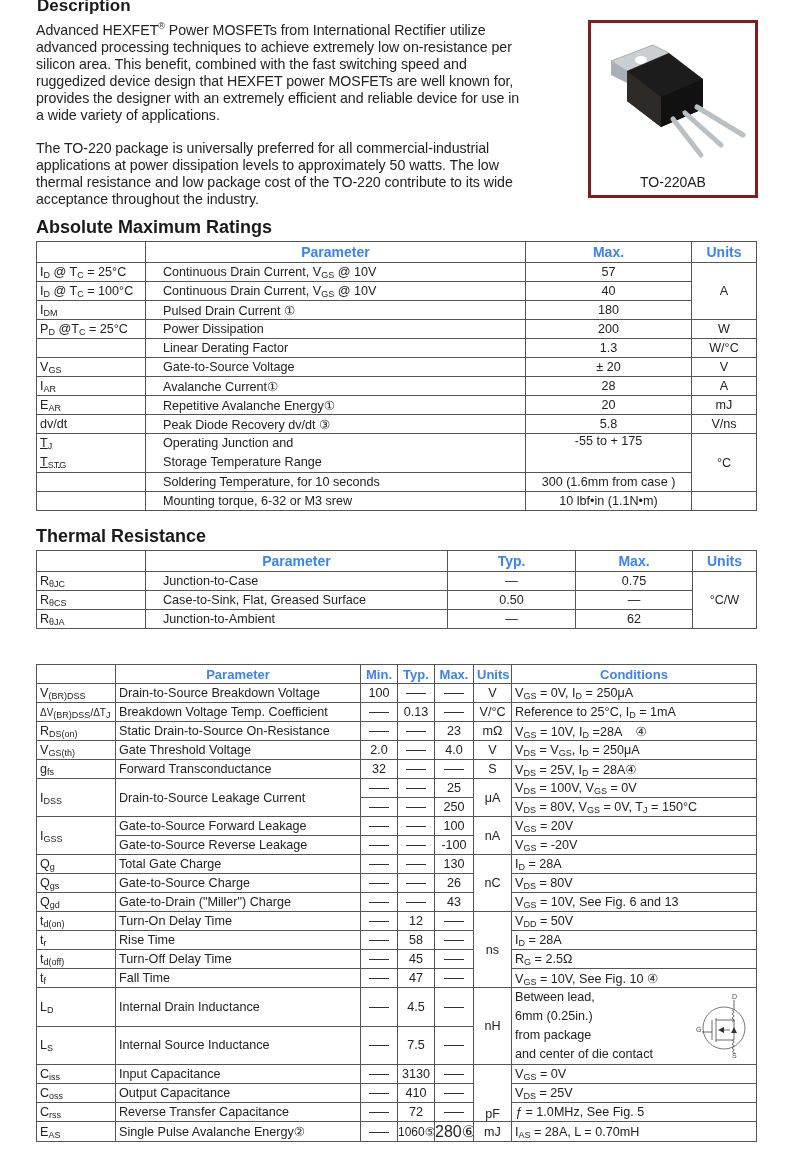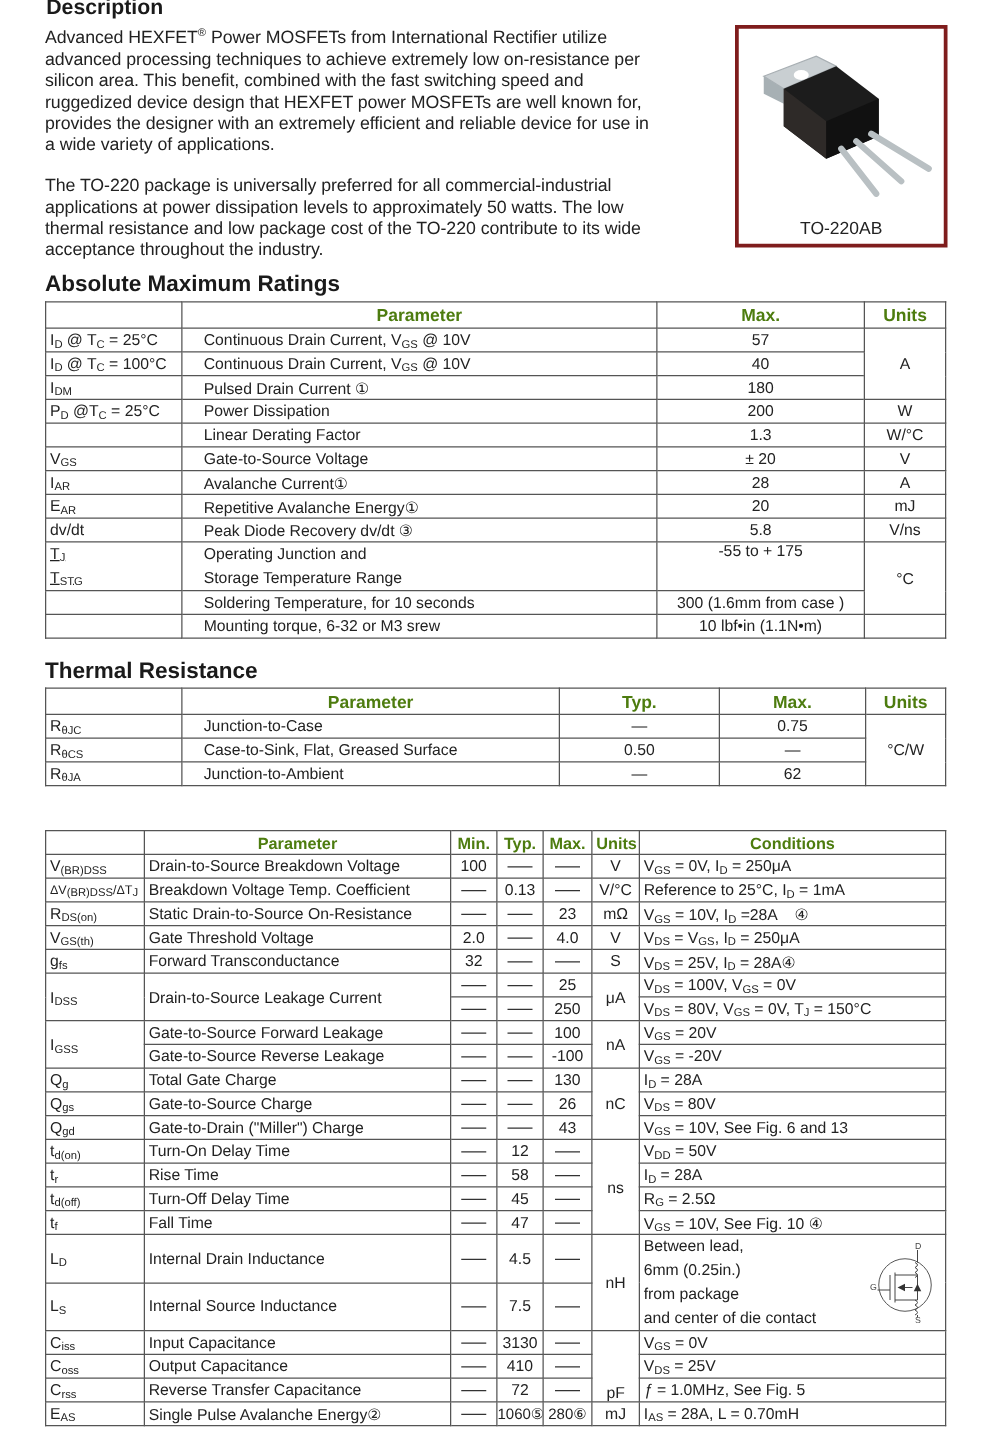--- a/index.html
+++ b/index.html
@@ -28,21 +28,21 @@
     position: absolute; left: 0; width: 164px; bottom: 5px; text-align: center;
     font-size: 14px; color: #222;
   }
 
   table { border-collapse: collapse; position: absolute; table-layout: fixed; }
   td, th {
     border: 1px solid #555; padding: 0 3px; font-size: 12.6px; height: 18px;
     color: #222; white-space: nowrap; overflow: hidden;
     font-family: "Liberation Sans", sans-serif;
   }
-  th { font-weight: bold; font-size: 14px; height: 20px; text-align: center; color: #4d7c0f; }
+  th { font-weight: bold; font-size: 14px; height: 20px; text-align: center; color: #3b82f6; }
   td.c { text-align: center; }
   td.sym { padding-left: 3px; }
   td.par { padding-left: 17px; }
   sub { font-size: 9px; vertical-align: -2px; line-height: 0; }
 
   .amr-title { left: 36px; top: 217px; }
   #amr { left: 36px; top: 241px; width: 720px; }
 
   .th-title { left: 36px; top: 526px; }
   #thermal { left: 36px; top: 550px; width: 720px; }
@@ -432,20 +432,20 @@
       <td class="c"><span class="dash"></span></td>
       <td class="c">72</td>
       <td class="c"><span class="dash"></span></td>
       <td><i>ƒ</i> = 1.0MHz, See Fig. 5</td>
     </tr>
     <tr>
       <td class="sym">E<sub>AS</sub></td>
       <td>Single Pulse Avalanche Energy②</td>
       <td class="c"><span class="dash"></span></td>
       <td class="c" style="padding:0; font-size:12px;">1060⑤</td>
-      <td class="c" style="padding:0; font-size:12px;">280⑥</td>
+      <td class="c" style="padding:0; font-size:16px;">280⑥</td>
       <td class="c">mJ</td>
       <td>I<sub>AS</sub> = 28A, L = 0.70mH</td>
     </tr>
   </tbody>
     </table>
 
 </div>
 
 </body></html>

